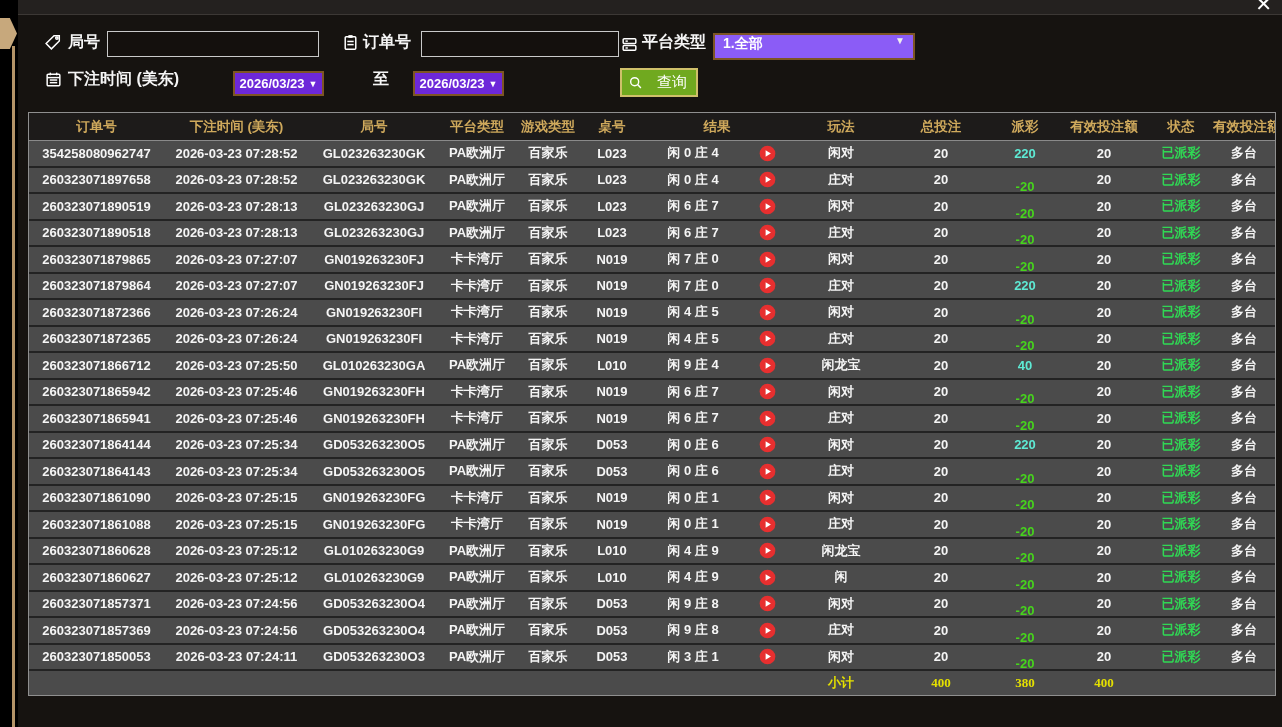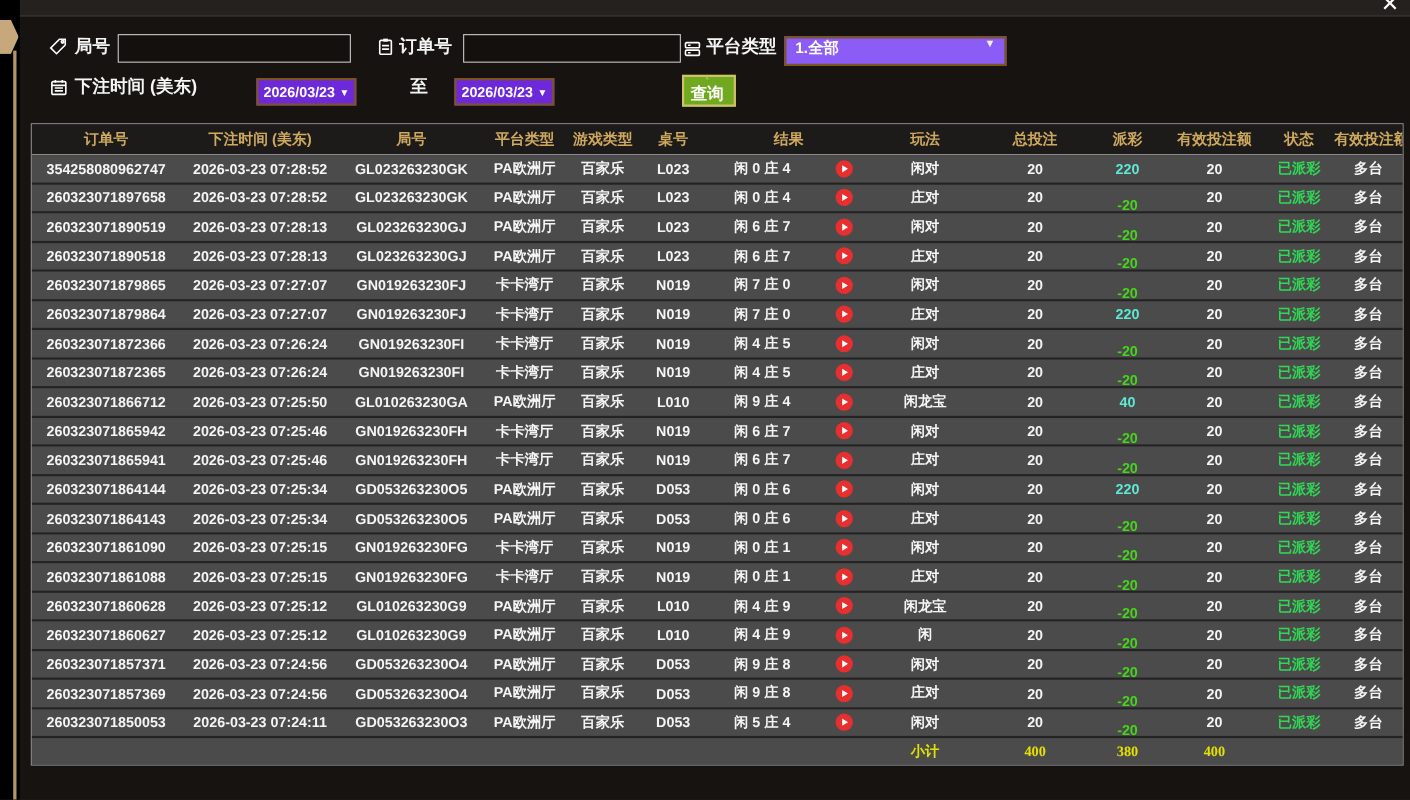--- a/index.html
+++ b/index.html
@@ -28,21 +28,21 @@
   .tb-select{ position:absolute; background:#8b5cf6; border:2px solid #7d5524; color:#fff;
               font-size:14px; font-weight:700; display:flex; 
               padding:0 8px; cursor:pointer; }
   .tb-select .arrow { margin-left:auto; font-size:10px; color:#eee; }
   .date-box { position:absolute; width:91px; height:25px; background:#6d28d9; border:2px solid #7d5524;
               color:#fff; font-size:13px; font-weight:700; display:flex; align-items:center;
               justify-content:center; gap:4px; cursor:pointer; }
   .date-box .arrow { font-size:9px; }
   .query-btn{ position:absolute; left:602px; top:52px; height:29px; padding:0 9px 0 6px;
               background:#70a91f; border:2px solid #cfc06a; color:#fff; font-size:15px;
-              font-weight:700; display:flex; align-items:center; gap:3px; cursor:pointer;flex-direction:column; }
+              font-weight:400; display:flex; align-items:center; gap:13px; cursor:pointer; }
   
   :root { --cols:135px 145px 130px 76px 66px 62px 100px 48px 100px 100px 68px 90px 64px 1fr; }
   .grid-table { position:absolute; left:28px; top:112px; width:1248px;
                 border:1px solid #8f8f8f; background:#2a2a2a; }
   .trow { display:grid; grid-template-columns:var(--cols); align-items:center; }
   .thead { height:28px; background:#1d1b1a; border-bottom:1px solid #8a8a8a; }
   .thead .cell { color:#cfa95c; font-size:13.5px; font-weight:700; }
   .rowd  { height:26.5px; background:#4b4b4b; border-bottom:2px solid #232323; }
   .rowt  { height:24px;  background:#4b4b4b; border-bottom:2px solid #232323;font-family:Liberation Serif, serif; }
   .rowt:last-child { border-bottom:none; }
@@ -503,21 +503,21 @@
         <div class="cell status-ok">已派彩</div>
         <div class="cell">多台</div>
       </div>
       <div class="trow rowd">
         <div class="cell">260323071850053</div>
         <div class="cell">2026-03-23 07:24:11</div>
         <div class="cell">GD053263230O3</div>
         <div class="cell">PA欧洲厅</div>
         <div class="cell">百家乐</div>
         <div class="cell">D053</div>
-        <div class="cell">闲 5 庄 4</div>
+        <div class="cell">闲 3 庄 1</div>
         <div class="cell"><span class="play-icon"><svg viewBox="0 0 18 18">
               <circle cx="9" cy="9" r="8.3" fill="#e72f2f"></circle>
               <path d="M7 5.6 L12.6 9 L7 12.4 Z" fill="#fff"></path>
             </svg></span></div>
         <div class="cell">闲对</div>
         <div class="cell">20</div>
         <div class="cell pay-neg">-20</div>
         <div class="cell">20</div>
         <div class="cell status-ok">已派彩</div>
         <div class="cell">多台</div>

